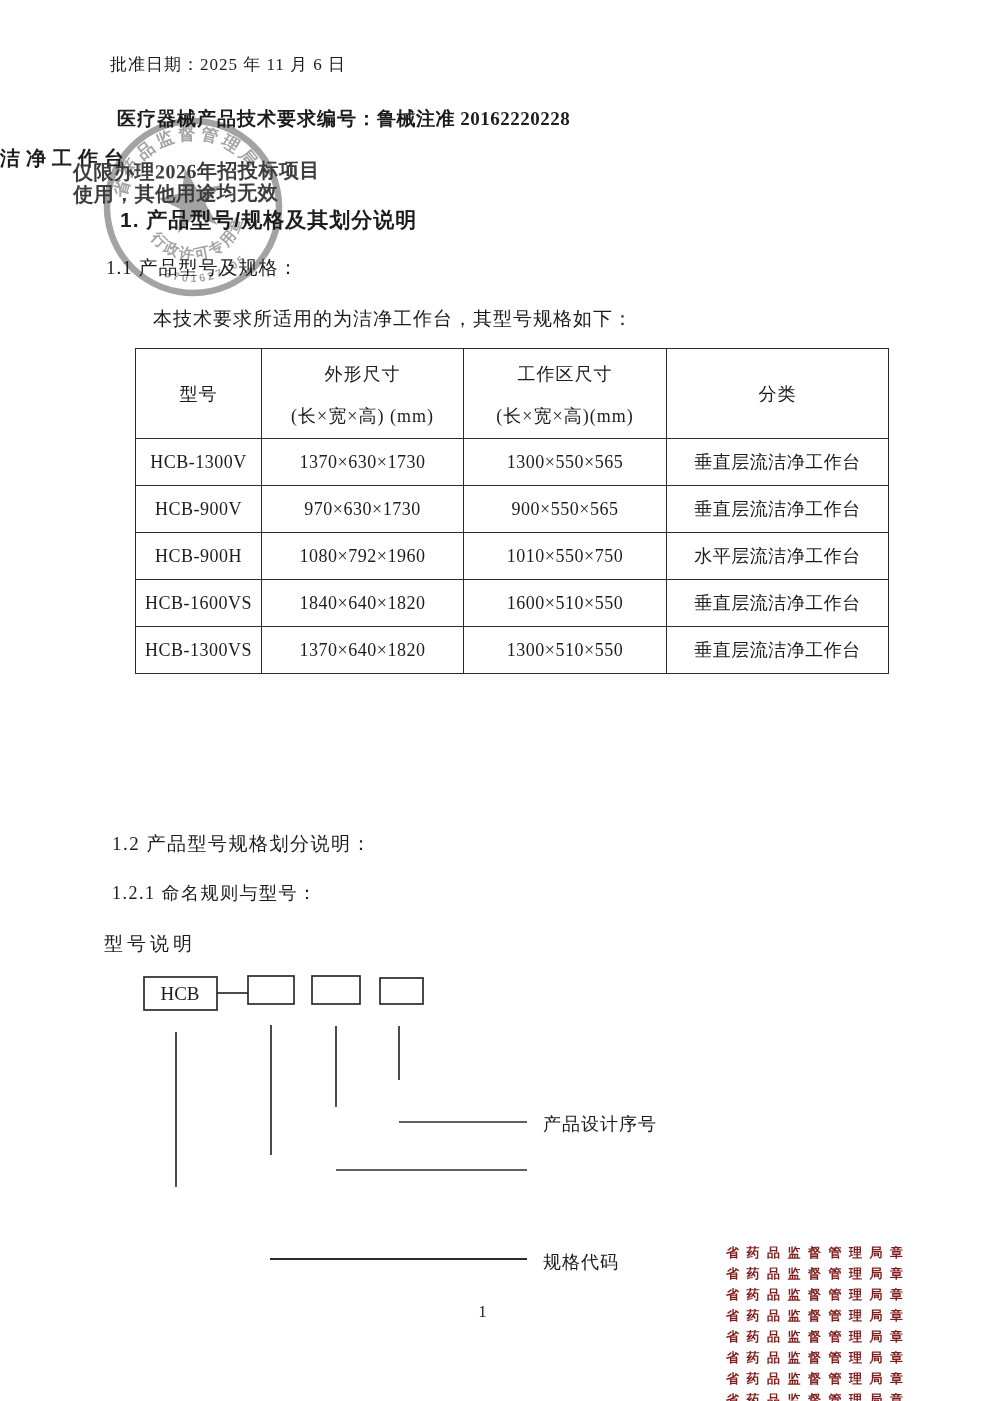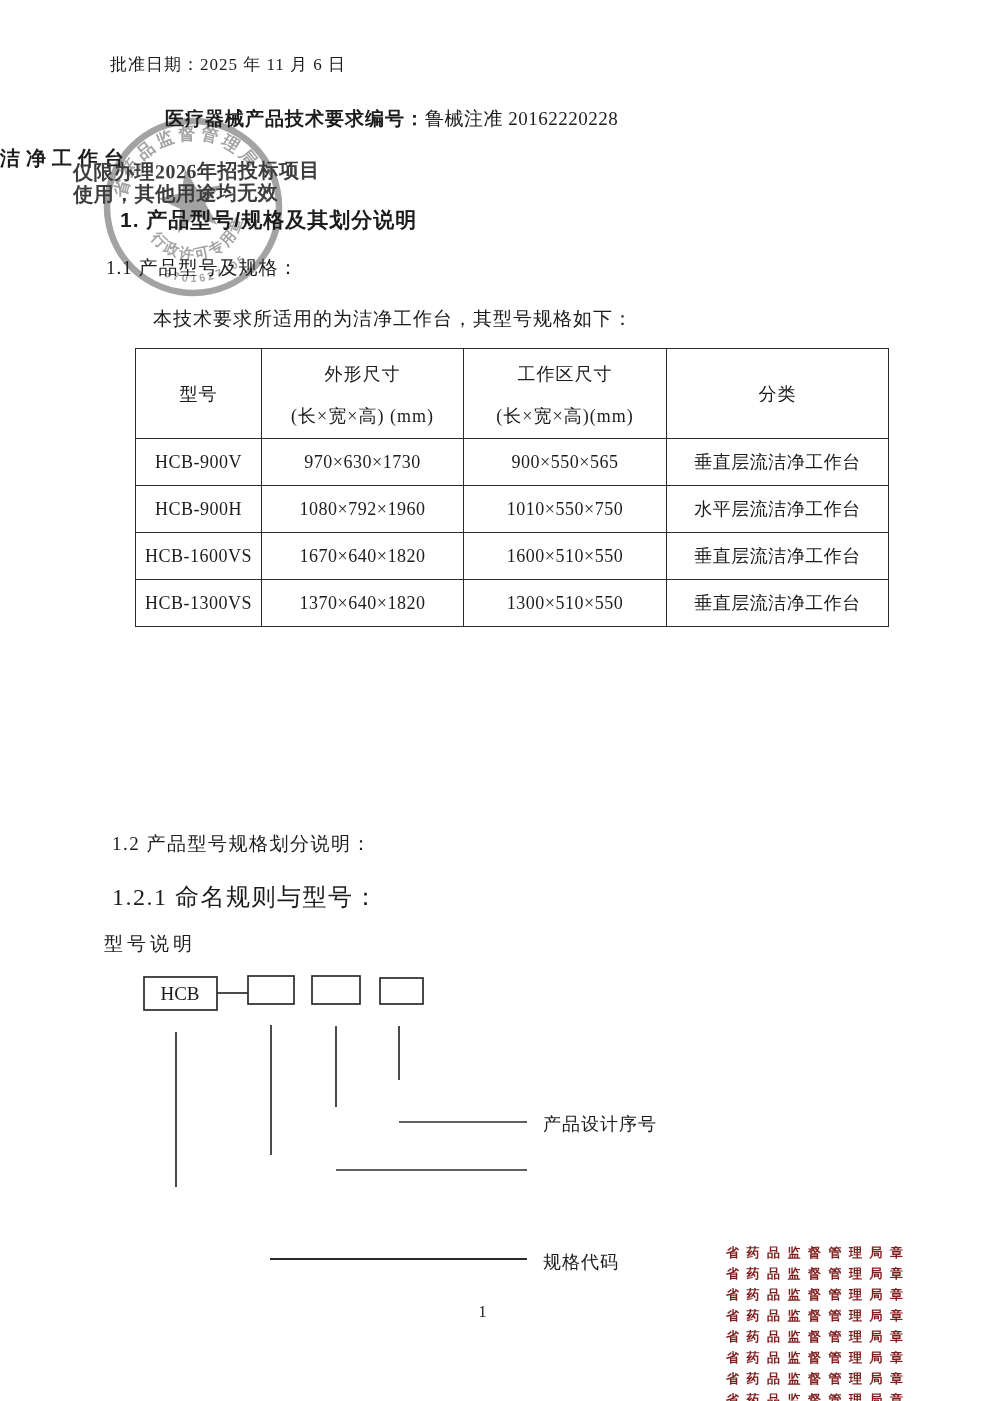--- a/index.html
+++ b/index.html
@@ -7,32 +7,32 @@
     position:relative;width:990px;height:1401px;background:#ffffff;
     font-family:"Liberation Serif", serif;color:#1c1c1c;overflow:hidden;
     margin:0 auto;
   }
   .abs{position:absolute;}
   .txt{white-space:nowrap;z-index:3;}
   .heiti{font-family:"Liberation Sans", sans-serif;font-weight:bold;}
   
   .approval{left:110px;top:53px;font-size:17px;font-weight:400;letter-spacing:1px;}
   .docnum{left:117px;top:106px;font-size:19px;}
-  .docnum .lbl{font-family:"Liberation Sans",sans-serif;font-weight:bold;letter-spacing:1px;margin-left:48px;}
-  .docnum .val{font-weight:normal;letter-spacing:.5px;}
+  .docnum .lbl{font-family:"Liberation Sans",sans-serif;font-weight:bold;letter-spacing:1px;}
+  .docnum .val{font-weight:bold;letter-spacing:.5px;}
   .doc-title{left:0;top:145px;width:949px;text-align:left;font-size:20px;letter-spacing:6px;z-index:3;}
   
   .overlay-note{left:73px;top:160px;font-size:20px;line-height:22px;color:#3d3d3d;
     font-weight:600;z-index:4;transform:rotate(-0.6deg);letter-spacing:.5px;}
   
   .s1{left:120px;top:206px;font-size:21px;letter-spacing:1px;z-index:4;}
   .s1-1{left:106px;top:255px;font-size:19px;z-index:4;letter-spacing:1px;}
   .intro{left:153px;top:306px;font-size:19px;letter-spacing:1px;}
   .s1-2{left:112px;top:831px;font-size:19px;letter-spacing:1.5px;}
-  .s1-2-1{left:112px;top:881px;font-size:24px;letter-spacing:1.5px;}
+  .s1-2-1{left:112px;top:881px;font-size:18px;letter-spacing:1.5px;}
   .model-note{left:104px;top:931px;font-size:19px;letter-spacing:4px;}
   .pagenum{left:0;top:1303px;width:965px;text-align:center;font-size:16px;}
   
   table.spec{position:absolute;left:135px;top:348px;border-collapse:collapse;z-index:2;
     table-layout:fixed;width:753px;}
   table.spec th,table.spec td{border:1.6px solid #2b2b2b;text-align:center;vertical-align:middle;
     font-weight:normal;font-size:18px;padding:0;overflow:hidden;}
   table.spec thead th{height:89px;font-size:18px;letter-spacing:1px;}
   table.spec tbody td{height:46px;letter-spacing:.5px;}
   .hdr2{display:flex;flex-direction:column;justify-content:space-between;height:66px;padding:6px 0 4px;}
@@ -127,34 +127,40 @@
           <div class="hdr2">
             <span>工作区尺寸</span>
             <span>(长×宽×高)(mm)</span>
           </div>
         </th>
         <th>分类</th>
       </tr>
     </thead>
     <tbody>
       <tr>
+        <td>HCB-1300V</td>
+        <td>1370×630×1730</td>
+        <td>1300×550×565</td>
+        <td class="cat">垂直层流洁净工作台</td>
+      </tr>
+      <tr>
         <td>HCB-900V</td>
         <td>970×630×1730</td>
         <td>900×550×565</td>
         <td class="cat">垂直层流洁净工作台</td>
       </tr>
       <tr>
         <td>HCB-900H</td>
         <td>1080×792×1960</td>
         <td>1010×550×750</td>
         <td class="cat">水平层流洁净工作台</td>
       </tr>
       <tr>
         <td>HCB-1600VS</td>
-        <td>1670×640×1820</td>
+        <td>1840×640×1820</td>
         <td>1600×510×550</td>
         <td class="cat">垂直层流洁净工作台</td>
       </tr>
       <tr>
         <td>HCB-1300VS</td>
         <td>1370×640×1820</td>
         <td>1300×510×550</td>
         <td class="cat">垂直层流洁净工作台</td>
       </tr>
     </tbody>

